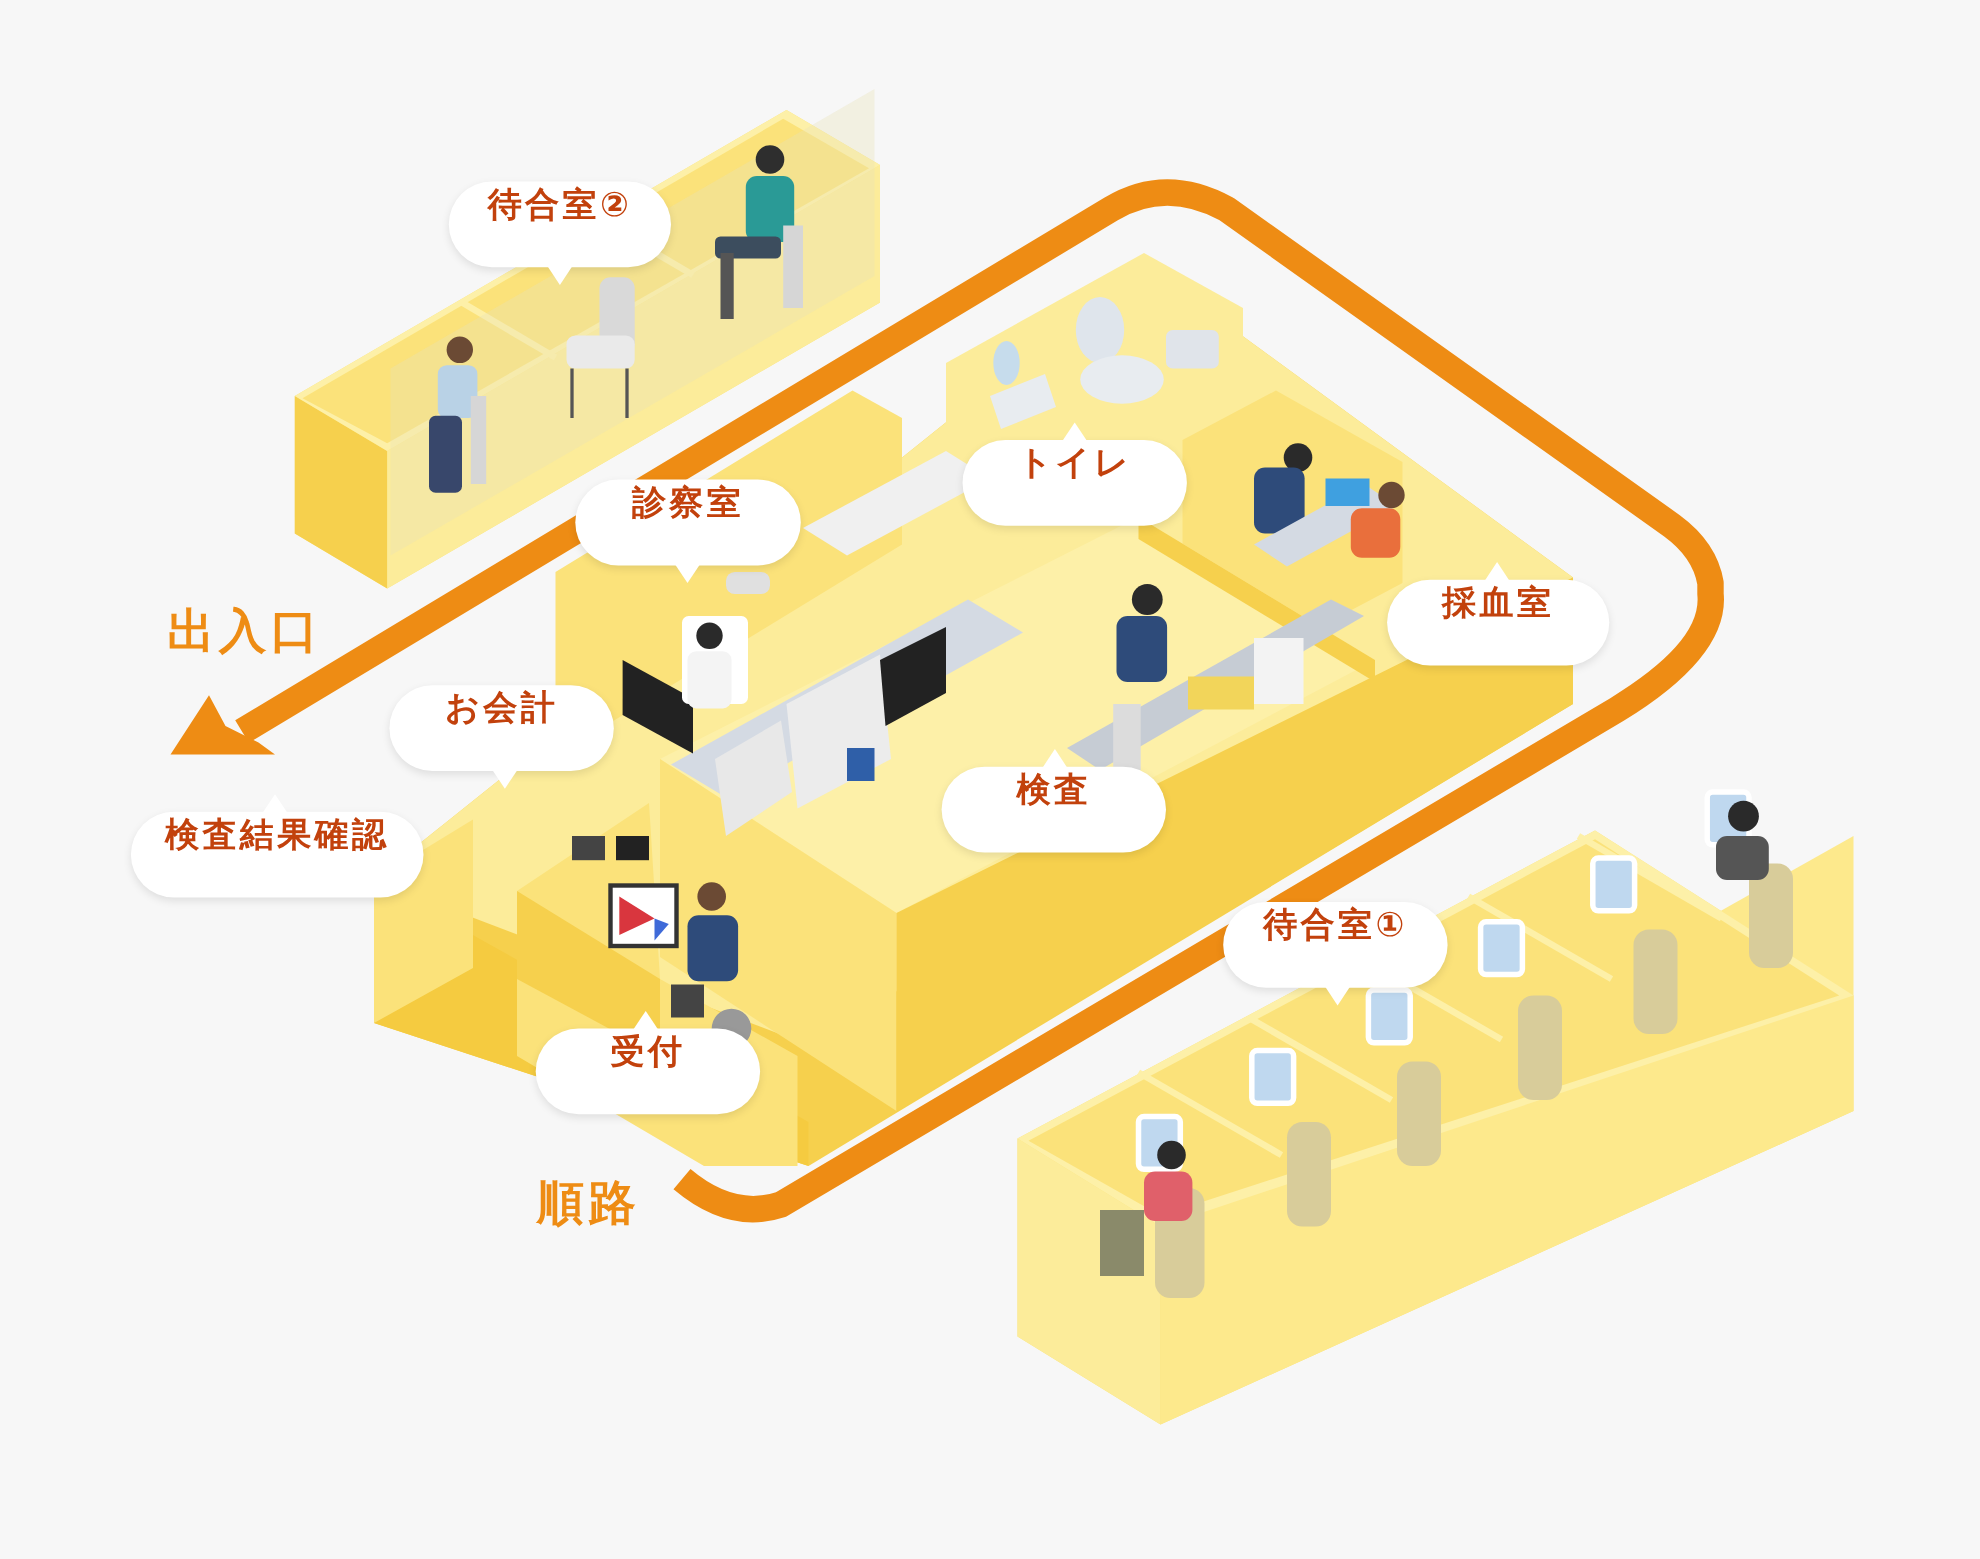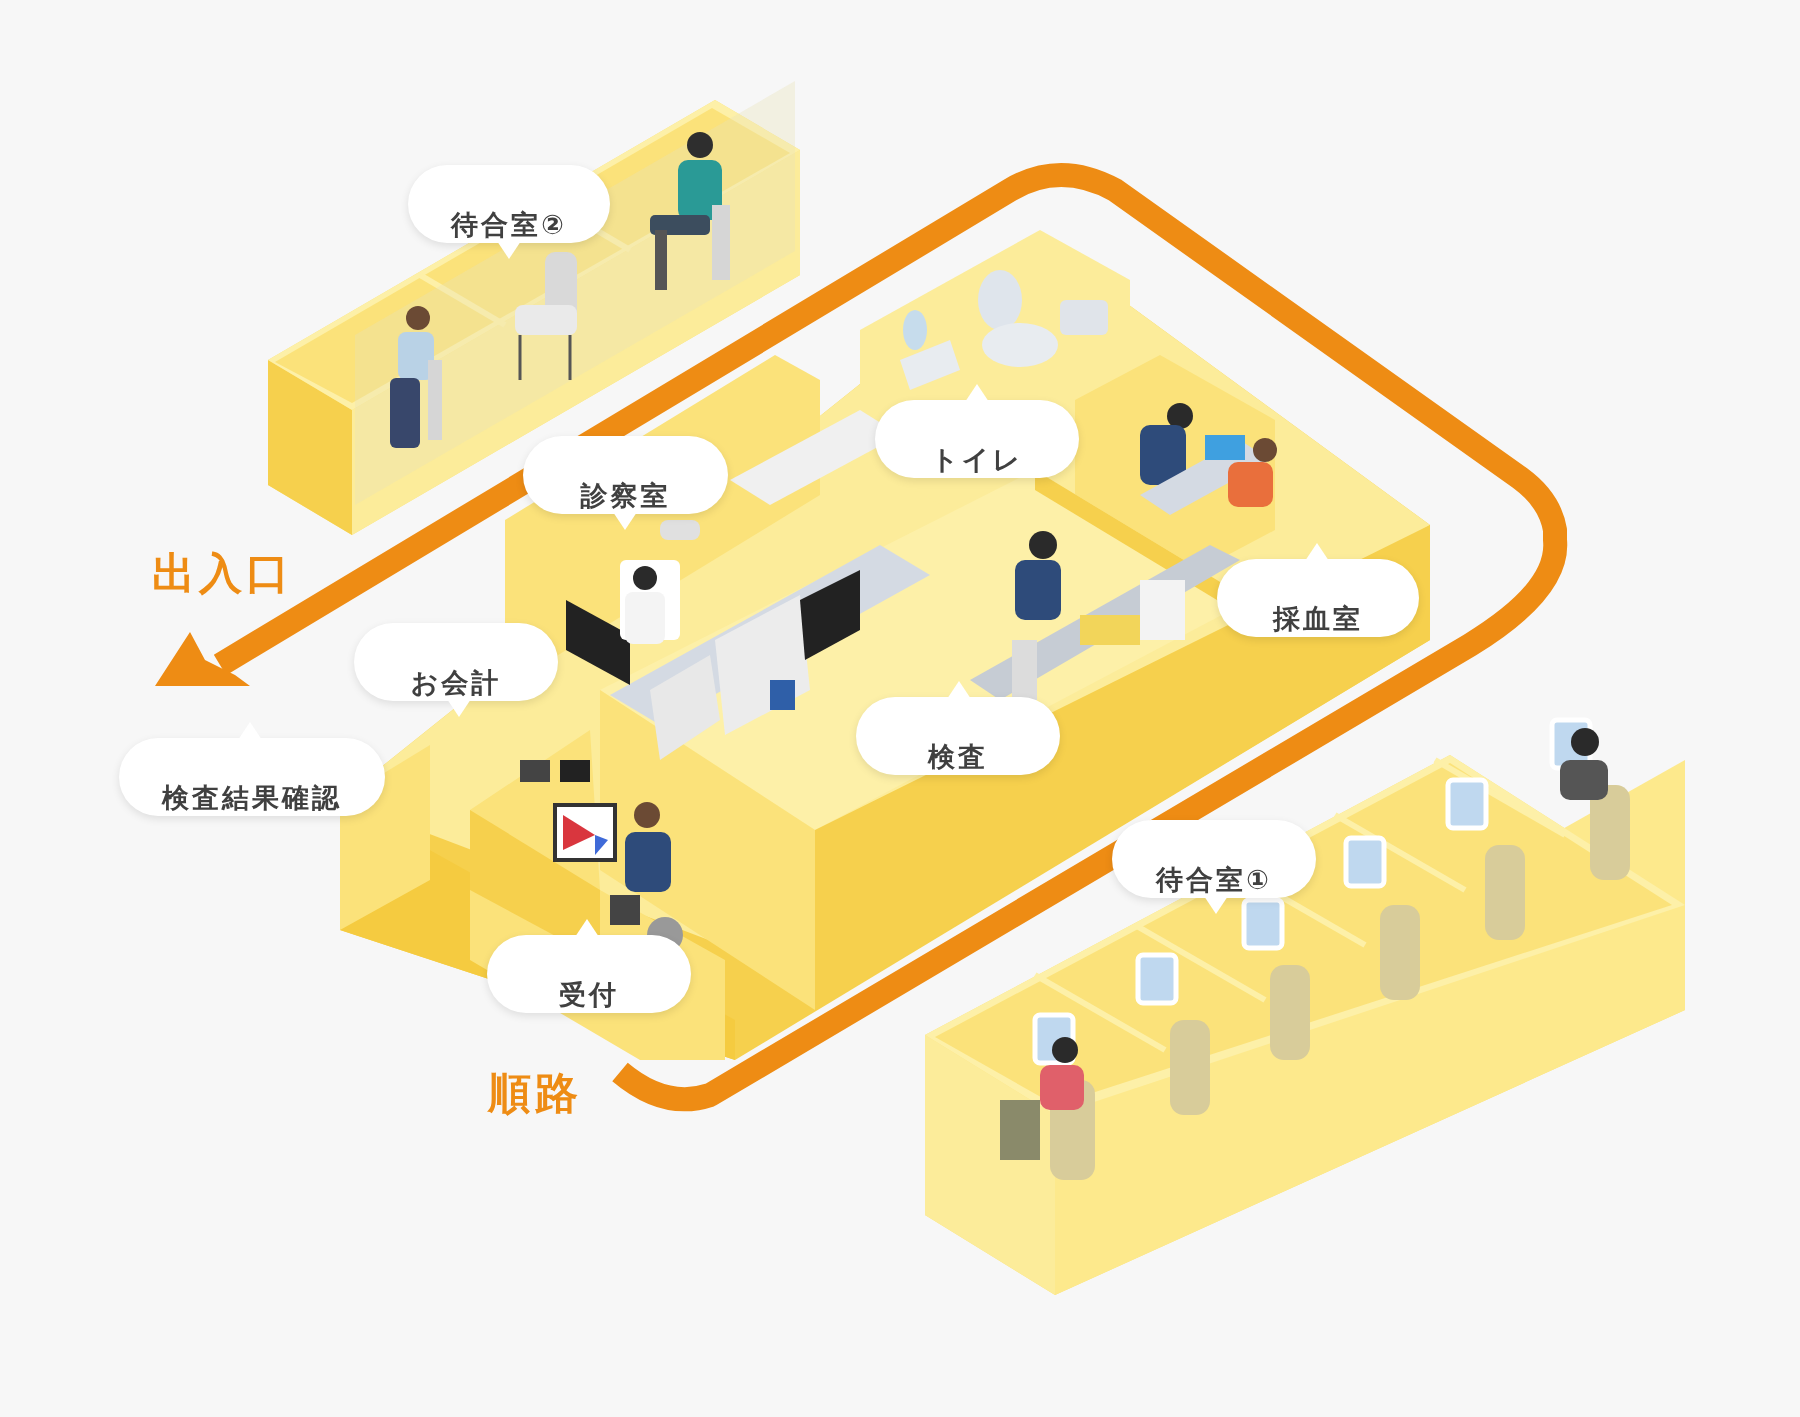--- a/index.html
+++ b/index.html
@@ -1,18 +1,18 @@
 <!DOCTYPE html>
 <html><head>
 <meta charset="utf-8">
 <style>
   html,body{margin:0;padding:0;}
   body{width:1800px;height:1417px;background:#f7f7f7;position:relative;overflow:hidden;font-family:"DejaVu Sans","Liberation Sans",sans-serif;}
   #scene{position:absolute;left:0;top:0;width:1800px;height:1417px;}
-  .bubble{position:absolute;background:#fff;border-radius:40px;box-shadow:0 3px 8px rgba(0,0,0,0.10);display:flex;align-items:flex-end;justify-content:center;font-size:27px;font-weight:bold;color:#404040;letter-spacing:3px;height:78px;}
+  .bubble{position:absolute;background:#fff;border-radius:40px;box-shadow:0 3px 8px rgba(0,0,0,0.10);display:flex;align-items:flex-start;justify-content:center;font-size:31px;font-weight:bold;color:#c2410c;letter-spacing:3px;height:78px;}
   .bubble .tail{position:absolute;width:0;height:0;border-left:12px solid transparent;border-right:12px solid transparent;}
   .bubble .tail.down{bottom:-16px;border-top:18px solid #fff;}
   .bubble .tail.up{top:-16px;border-bottom:18px solid #fff;}
   .orange-label{position:absolute;color:#ee8c14;font-size:43px;font-weight:bold;letter-spacing:4px;}
 </style>
 </head>
 <body>
 
 <svg id="scene" viewBox="0 0 1800 1417" xmlns="http://www.w3.org/2000/svg">
 
@@ -181,21 +181,21 @@
 <div class="bubble" style="left:875px;top:400px;width:204px;">
   <span>トイレ</span>
   <span class="tail up" style="left:90px;"></span>
 </div>
 
 <div class="bubble" style="left:523px;top:436px;width:205px;">
   <span>診察室</span>
   <span class="tail down" style="left:90px;"></span>
 </div>
 
-<div class="bubble" style="left:1217px;top:527px;width:202px;margin-top:32px;">
+<div class="bubble" style="left:1261px;top:527px;width:202px;">
   <span>採血室</span>
   <span class="tail up" style="left:88px;"></span>
 </div>
 
 <div class="bubble" style="left:354px;top:623px;width:204px;">
   <span>お会計</span>
   <span class="tail down" style="left:93px;"></span>
 </div>
 
 <div class="bubble" style="left:119px;top:738px;width:266px;">

